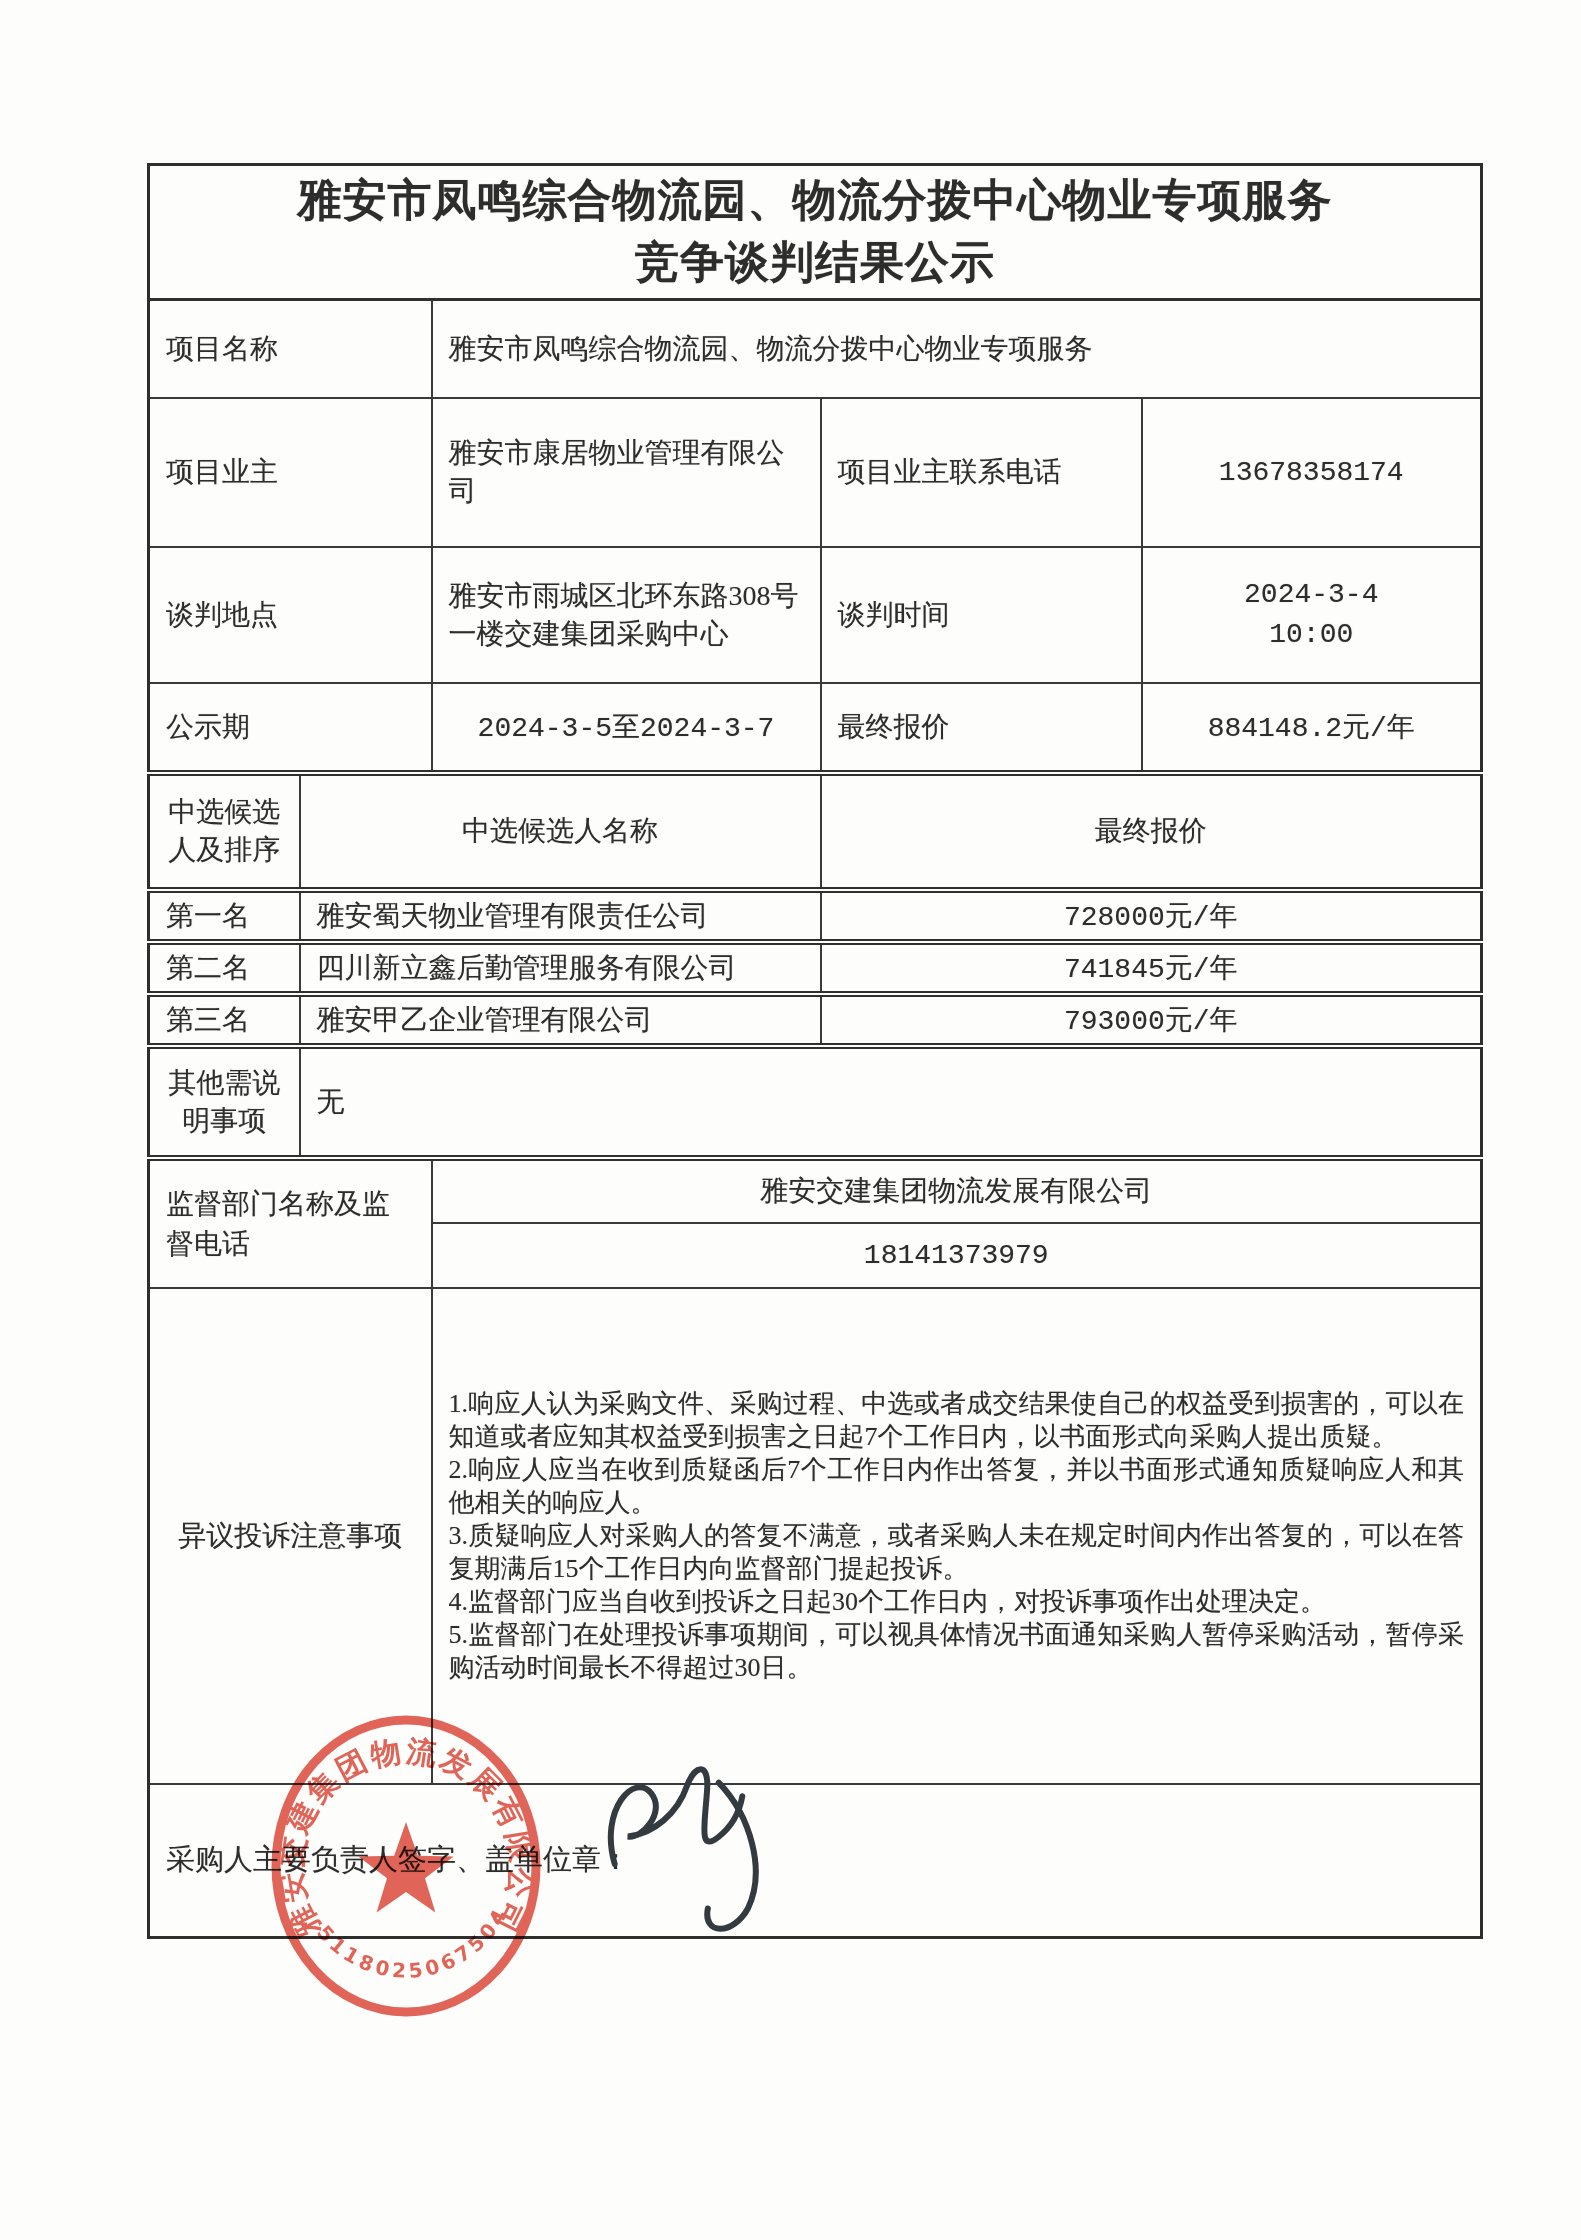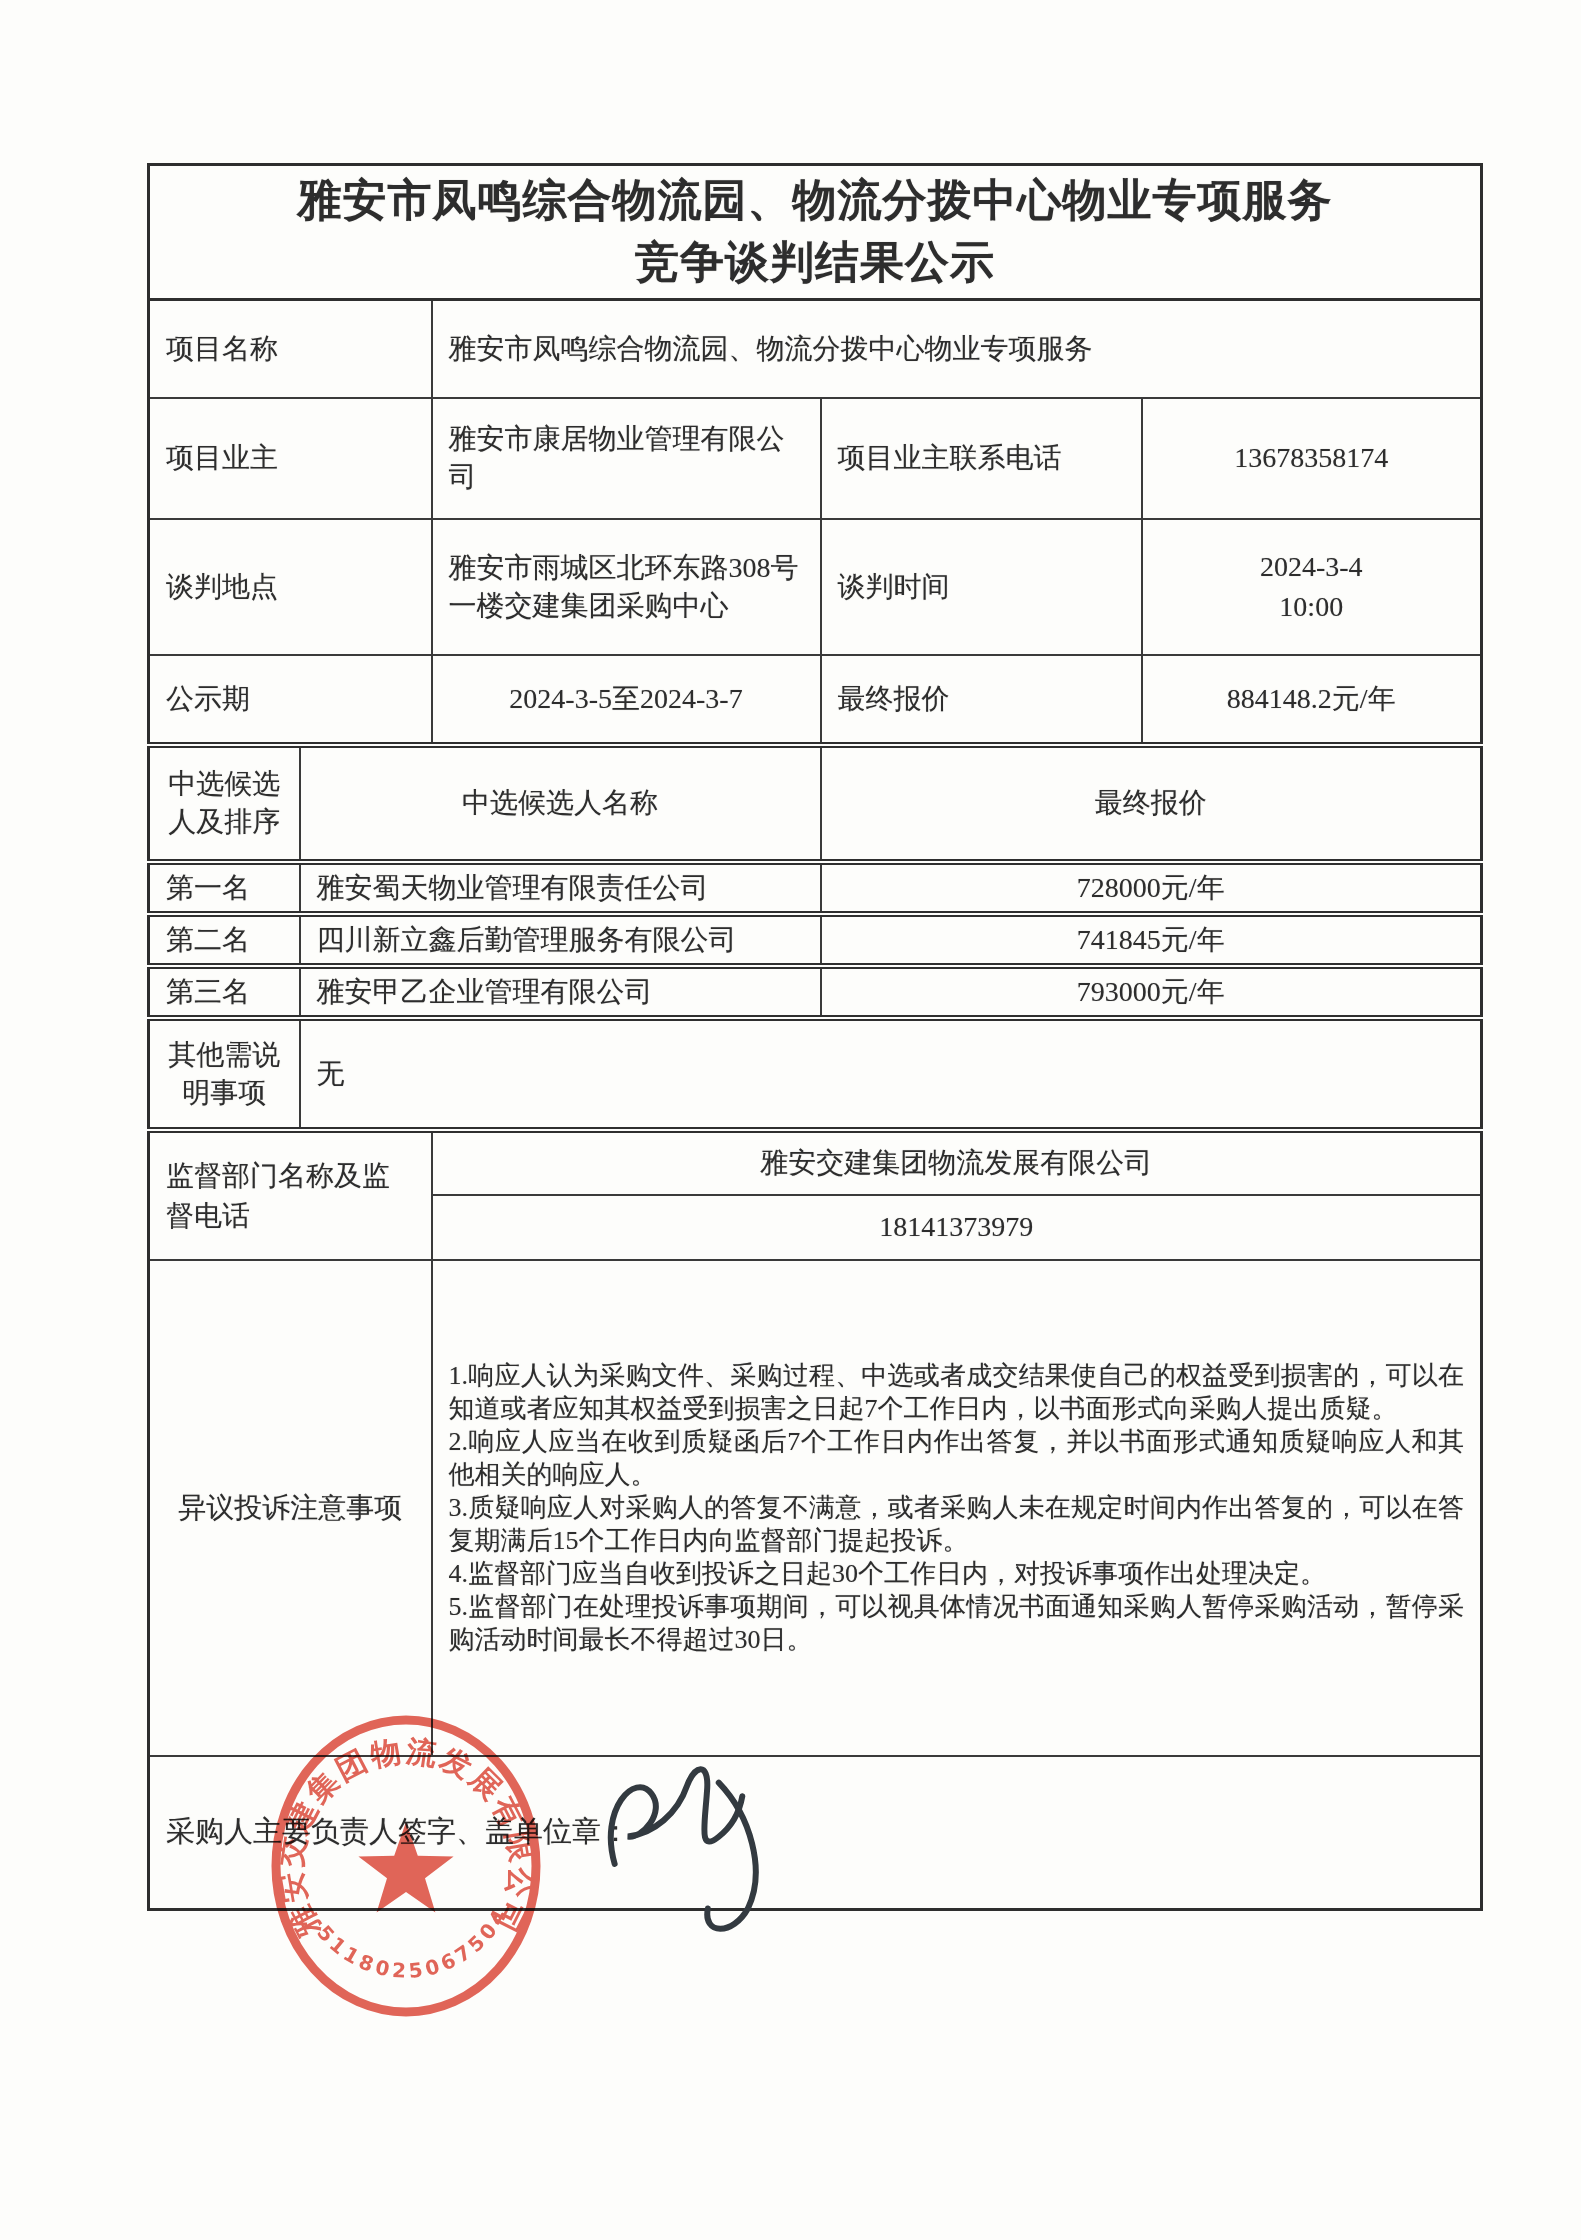--- a/index.html
+++ b/index.html
@@ -20,27 +20,27 @@
     border:2px solid #3a3a3a;
     vertical-align:middle;
     padding:4px 16px;
     text-shadow:0 0 1px rgba(50,50,50,.35);
     overflow:hidden;
   }
   table.doc{border:3px solid #2e2e2e;}
   tr.hb > td{border-top:6px double #2f2f2f;}
   tr.tb > td{border-top:3px solid #2f2f2f;}
 
-  .rt{height:134px}.r1{height:98px}.r2{height:121px}.r3{height:136px}
+  .rt{height:134px}.r1{height:98px}.r2{height:149px}.r3{height:136px}
   .r4{height:90px}.r5{height:117px}.r6{height:51px}.r7{height:50px}
   .r8{height:49px}.r9{height:112px}.r10{height:65px}.r11{height:65px}
   .r12{height:496px}.r13{height:154px}
 
   td.title-cell{text-align:center;font-weight:700;font-size:44px;line-height:62px;letter-spacing:1px;padding:0 30px;}
-  td.c{text-align:center;}
+  td.c{text-align:center;font-family:Liberation Mono, monospace;}
   td.l{text-align:left;margin-left:36px;}
   td.ind{padding-left:45px;}
   td.pl{padding-left:14px;}
   .two-line{line-height:40px;}
   td.objection-body{padding:18px 22px;vertical-align:middle;margin-top:36px;}
   .objection-body p{margin:0;font-size:26px;line-height:33px;text-align:justify;}
   td.sig-cell{position:relative;font-size:29px;}
 
   .stamp{
     position:absolute;left:263px;top:1706px;width:286px;height:316px;

